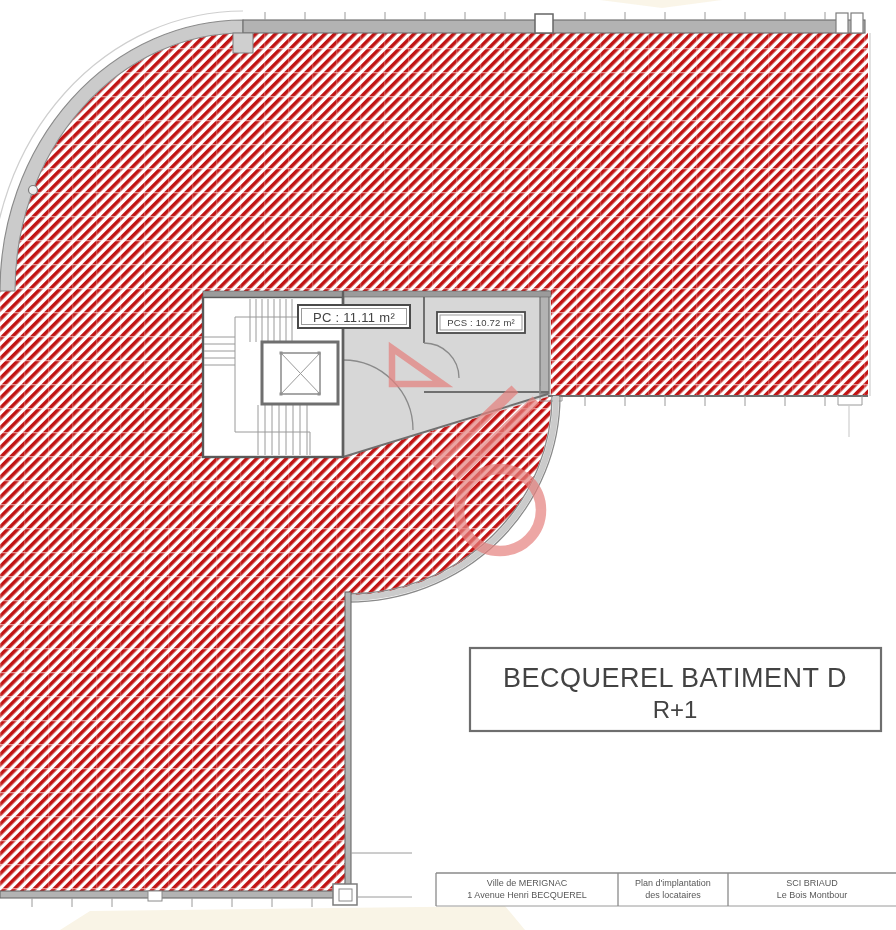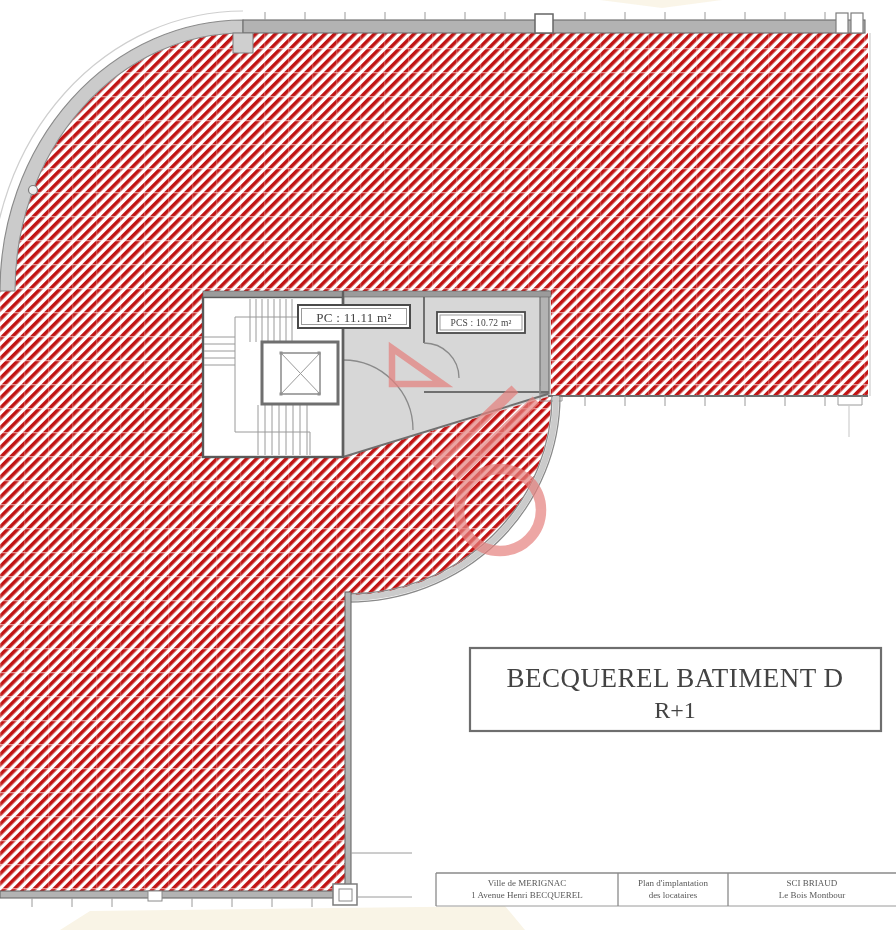--- a/index.html
+++ b/index.html
@@ -1,17 +1,17 @@
 <!DOCTYPE html>
 <html style="--hatch-red: #c11414; --wall-gray: #b3b3b3; --room-gray: #d7d7d7; --glazing-gray: #cbcbcb; --line-gray: #6a6a6a; --watermark-pink: #e5807d; --ink: #434343; --muted-ink: #585858;"><head>
 <meta charset="utf-8">
 <style>
   html,body{margin:0;padding:0;background:#ffffff;}
   #stage{position:relative;width:896px;height:930px;background:#ffffff;overflow:hidden;
-         font-family:Liberation Serif, serif;}
+         font-family:Liberation Sans, sans-serif;}
   svg{display:block;}
   
   .hatch-red{fill:var(--hatch-red);} .hatch-white{fill:#ffffff;}
   .wallfill{fill:var(--wall-gray);stroke:var(--line-gray);stroke-width:1.1;}
   .roomgray{fill:var(--room-gray);stroke:none;}
   .white{fill:#ffffff;}
   .cream{fill:#f9f4e6;}
   
   .ln{stroke:#8a8a8a;fill:none;stroke-width:1.3;}
   .ln2{stroke:#6f6f6f;fill:none;stroke-width:2;}

